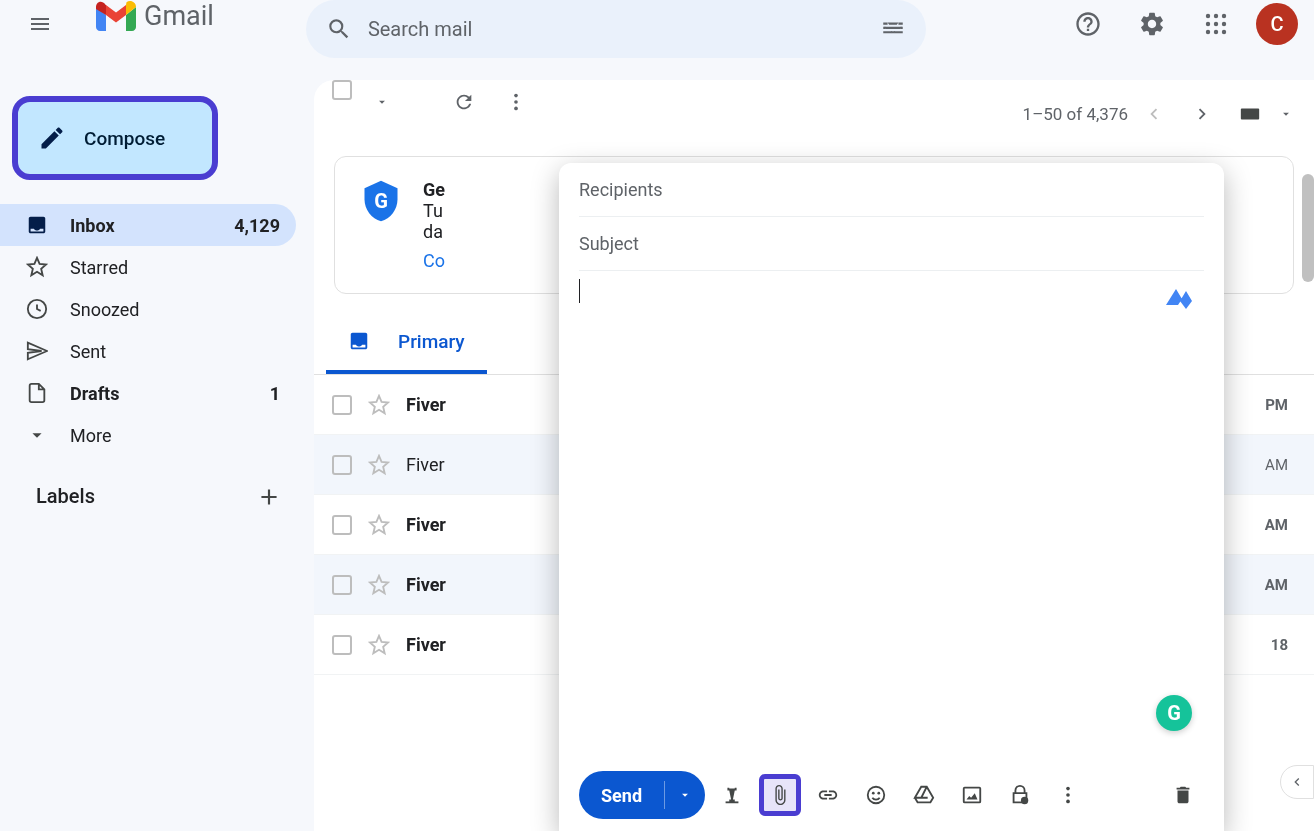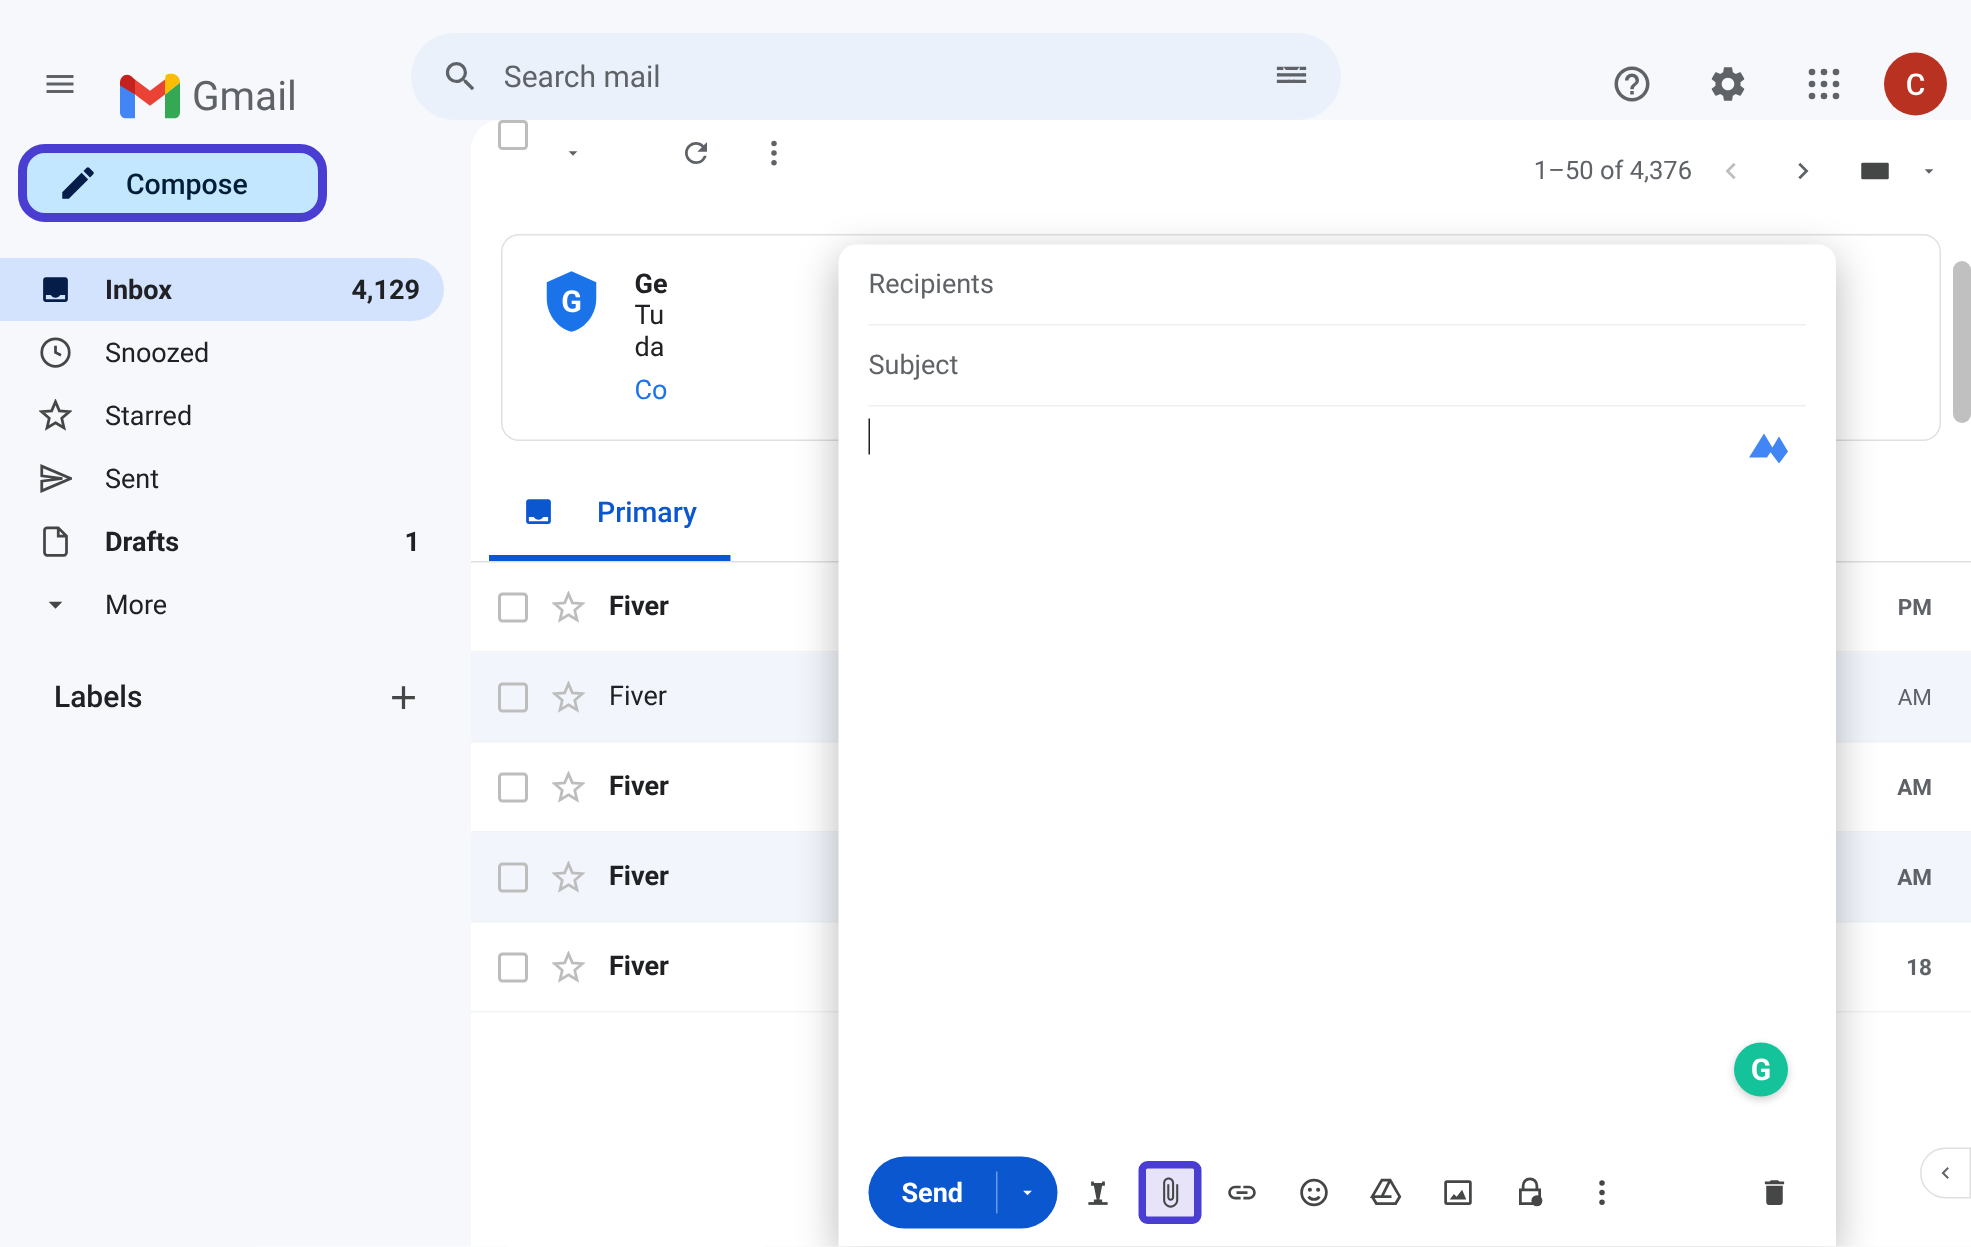--- a/index.html
+++ b/index.html
@@ -1,28 +1,28 @@
 <!DOCTYPE html>
 <html><head>
 <meta charset="utf-8">
 <style>
 *{box-sizing:border-box;margin:0;padding:0;font-family:'Google Sans',Roboto,Arial,sans-serif}
 body{background:#f6f8fc;width:1314px;height:831px;overflow:hidden;position:relative}
-.header{display:flex;align-items:flex-end;height:80px;padding:0 16px;gap:8px}
+.header{display:flex;align-items:flex-start;height:80px;padding:0 16px;gap:24px}
 .menu-icon{width:48px;height:48px;display:flex;align-items:center;justify-content:center;cursor:pointer;border-radius:50%}
 .logo{display:flex;align-items:center;gap:8px;padding:0 8px}
 .logo-text{font-size:27px;color:#5f6368;font-weight:400}
 .search-bar{flex:0 0 620px;height:58px;background:#eaf1fb;border-radius:29px;display:flex;align-items:center;padding:0 20px;margin-left:60px;gap:16px}
 .search-input-wrap{flex:1;font-size:20px;color:#5f6368}
 .header-right{margin-left:auto;display:flex;align-items:center;gap:16px}
 .header-icon{width:48px;height:48px;display:flex;align-items:center;justify-content:center;cursor:pointer;border-radius:50%;color:#5f6368}
 .avatar{width:42px;height:42px;border-radius:50%;background:#b93221;color:#fff;display:flex;align-items:center;justify-content:center;font-size:20px;font-weight:500;cursor:pointer}
 .main{display:flex;height:calc(100% - 80px)}
 .sidebar{width:310px;padding-top:8px}
-.compose-btn{margin:8px 12px 24px 12px;width:206px;height:52px;background:#c2e7ff;border:6px solid #4a3dd1;border-radius:18px;display:flex;align-items:center;gap:18px;padding:0 20px;cursor:pointer;font-size:19px;color:#001d35;font-weight:500}
+.compose-btn{margin:8px 12px 24px 12px;width:206px;height:84px;background:#c2e7ff;border:6px solid #4a3dd1;border-radius:18px;display:flex;align-items:center;gap:18px;padding:0 20px;cursor:pointer;font-size:19px;color:#001d35;font-weight:500}
 .nav-item{height:42px;display:flex;align-items:center;padding:0 16px 0 26px;border-radius:0 21px 21px 0;margin-right:14px;cursor:pointer;gap:22px;font-size:18px;color:#202124}
 .nav-item.active{background:#d3e3fd;font-weight:700}
 .nav-item .count{margin-left:auto;font-weight:700}
 .labels-row{display:flex;justify-content:space-between;padding:28px 28px 0 36px;font-size:20px;color:#202124;font-weight:500}
 .content{flex:1;background:#fff;border-radius:20px 0 0 0;margin-left:4px;padding:0;position:relative;overflow:hidden}
 .toolbar{display:flex;height:68px;padding:0 18px;gap:8px}
 .checkbox{width:20px;height:20px;border:2px solid #bdbdbd;border-radius:3px;cursor:pointer}
 .tb-item{width:44px;height:44px;display:flex;align-items:center;justify-content:center;cursor:pointer;color:#5f6368;border-radius:50%}
 .toolbar-right{margin-left:auto;display:flex;align-items:center;gap:4px;color:#5f6368;font-size:17px}
 .banner{margin:8px 20px 18px 20px;border:1px solid #e0e0e0;border-radius:12px;padding:22px 24px;display:flex;gap:20px}
@@ -126,29 +126,29 @@
     </div>
     <div class="nav-item active">
       <svg width="22" height="22" viewBox="0 0 24 24">
           <path fill="#041e49" d="M19 3H5c-1.1 0-2 .9-2 2v14c0 1.1.9 2 2 2h14c1.1 0 2-.9 2-2V5c0-1.1-.9-2-2-2zm0 16H5v-3h3.56c.69 1.19 1.97 2 3.45 2s2.75-.81 3.45-2H19v3z"></path>
         </svg>
       <span>Inbox</span>
       <span class="count">4,129</span>
     </div>
     <div class="nav-item">
       <svg width="22" height="22" viewBox="0 0 24 24">
+          <path fill="none" stroke="#444746" stroke-width="2" d="M12 17.27L18.18 21l-1.64-7.03L22 9.24l-7.19-.61L12 2 9.19 8.63 2 9.24l5.46 4.73L5.82 21z"></path>
+        </svg>
+      <span>Starred</span>
+    </div>
+    <div class="nav-item">
+      <svg width="22" height="22" viewBox="0 0 24 24">
           <path fill="none" stroke="#444746" stroke-width="2" d="M12 2a10 10 0 100 20 10 10 0 000-20zm0 0M12 7v5l4 2"></path>
         </svg>
       <span>Snoozed</span>
-    </div>
-    <div class="nav-item">
-      <svg width="22" height="22" viewBox="0 0 24 24">
-          <path fill="none" stroke="#444746" stroke-width="2" d="M12 17.27L18.18 21l-1.64-7.03L22 9.24l-7.19-.61L12 2 9.19 8.63 2 9.24l5.46 4.73L5.82 21z"></path>
-        </svg>
-      <span>Starred</span>
     </div>
     <div class="nav-item">
       <svg width="22" height="22" viewBox="0 0 24 24">
           <path fill="none" stroke="#444746" stroke-width="2" d="M2 21l21-9L2 3v7l15 2-15 2v7z"></path>
         </svg>
       <span>Sent</span>
     </div>
     <div class="nav-item" style="font-weight:700">
       <svg width="22" height="22" viewBox="0 0 24 24">
           <path fill="none" stroke="#444746" stroke-width="2" d="M14 2H6a2 2 0 00-2 2v16a2 2 0 002 2h12a2 2 0 002-2V8l-6-6z M14 2v6h6"></path>

